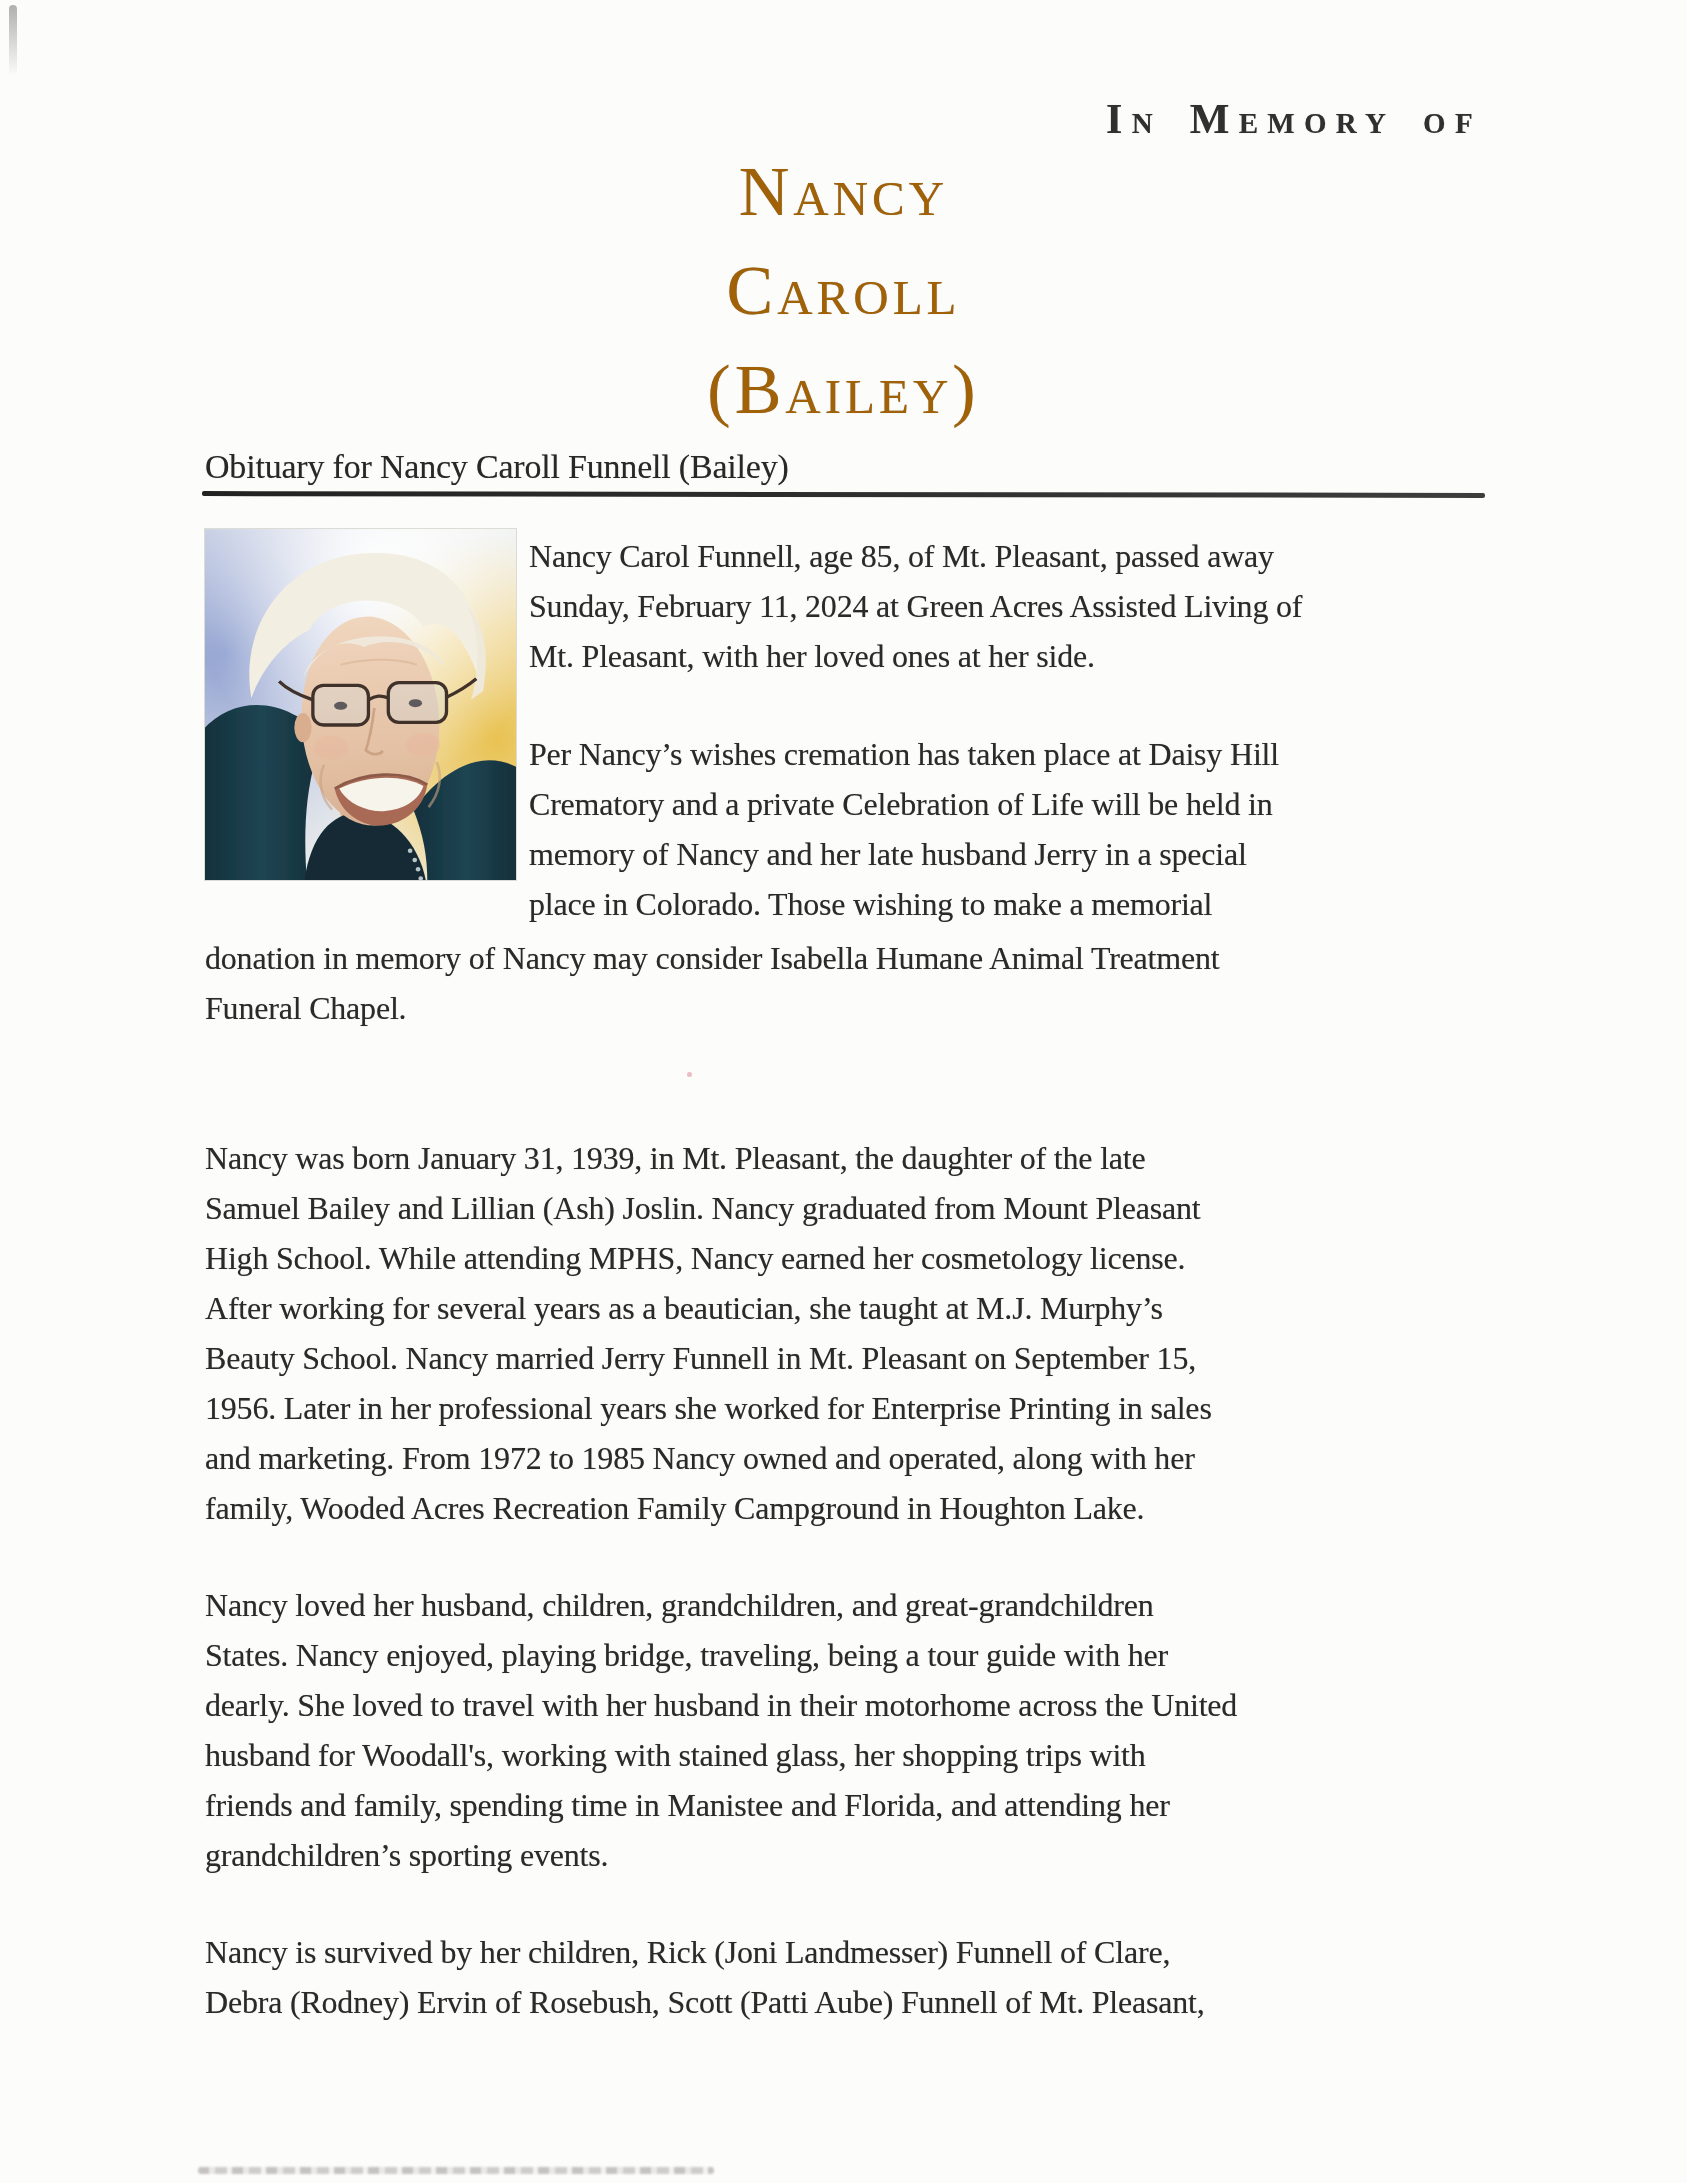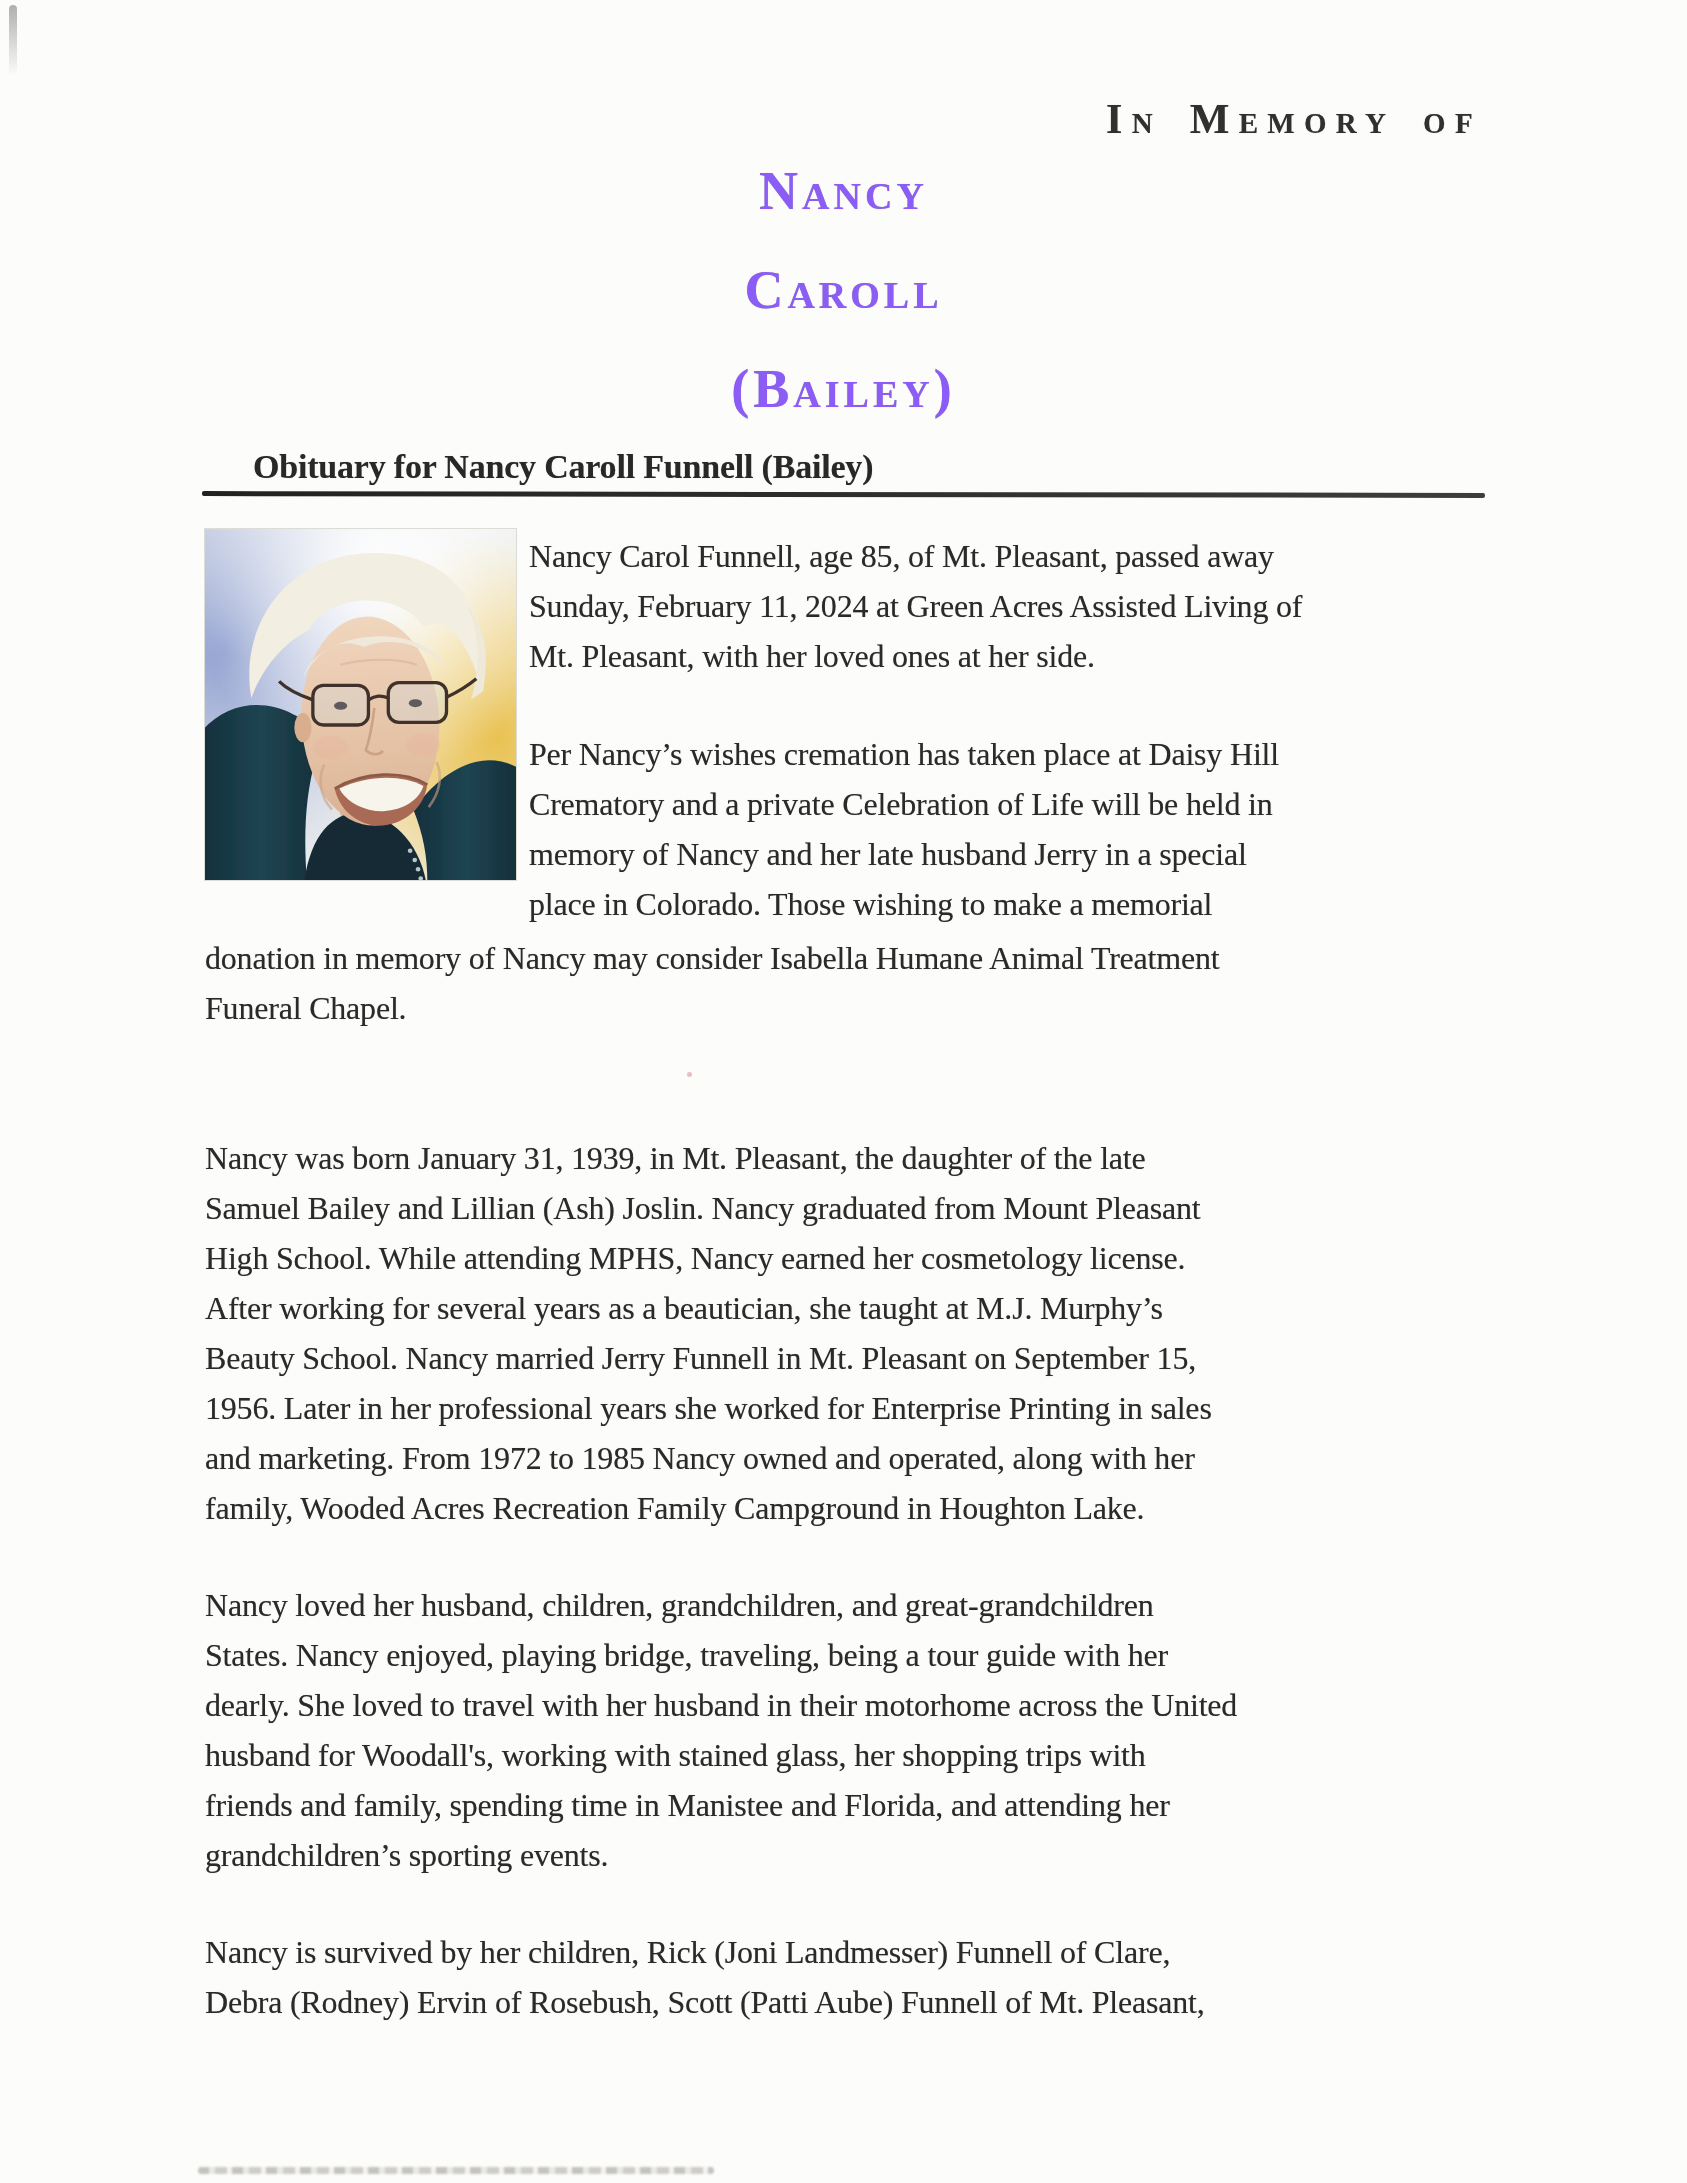--- a/index.html
+++ b/index.html
@@ -25,32 +25,31 @@
     font-weight:600;
     letter-spacing:9.3px; word-spacing:8px;
     color:#303030;
   }
   .name-block{
     position:absolute; top:142px; left:205px; width:1277px;
     text-align:center;
   }
   .name-line{
     font-variant:small-caps;
-    font-weight:bold;
-    font-size:54px; line-height:99px;
+    font-weight:normal;
+    font-size:70px; line-height:99px;
     letter-spacing:4px;
-    color:#8b5cf6;
+    color:#a16207;
   }
 
   
   .obit-heading{
     position:absolute; top:447px; left:205px; width:1283px;
-    font-weight:bold; font-size:34px; line-height:40px;
+    font-weight:normal; font-size:34px; line-height:40px;
     color:#282828;
-    margin-left:48px;
   }
   .heading-rule{
     position:absolute; top:492px; left:202px; width:1283px; height:4.6px;
     background:linear-gradient(90deg,#222 0%,#2d2d2d 45%,#3d3d3d 100%);
     border-radius:2px;
     transform:rotate(0.08deg);
   }
 
   
   .photo{

